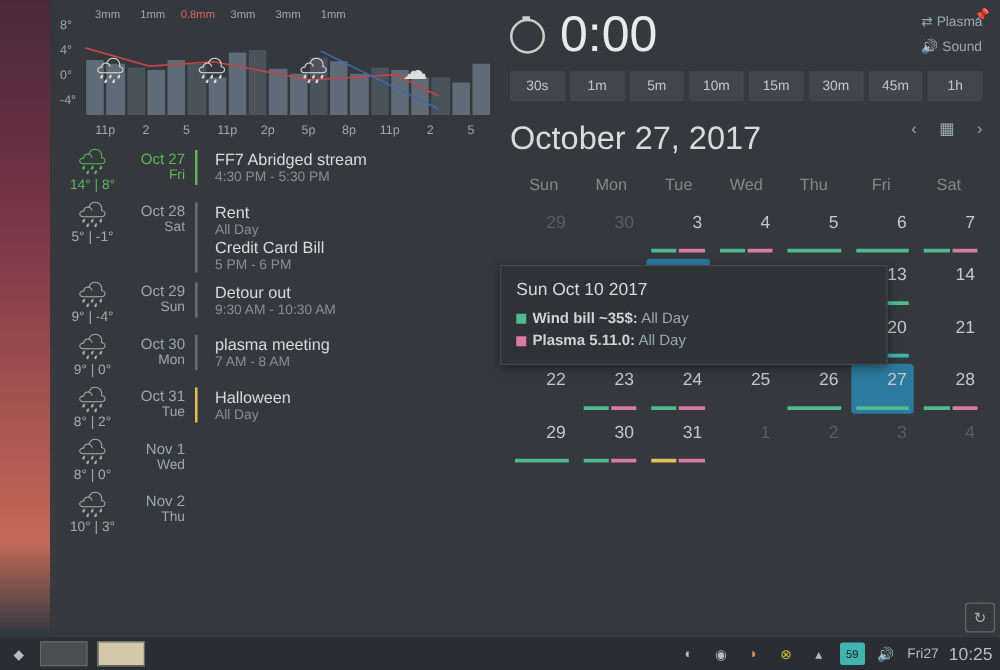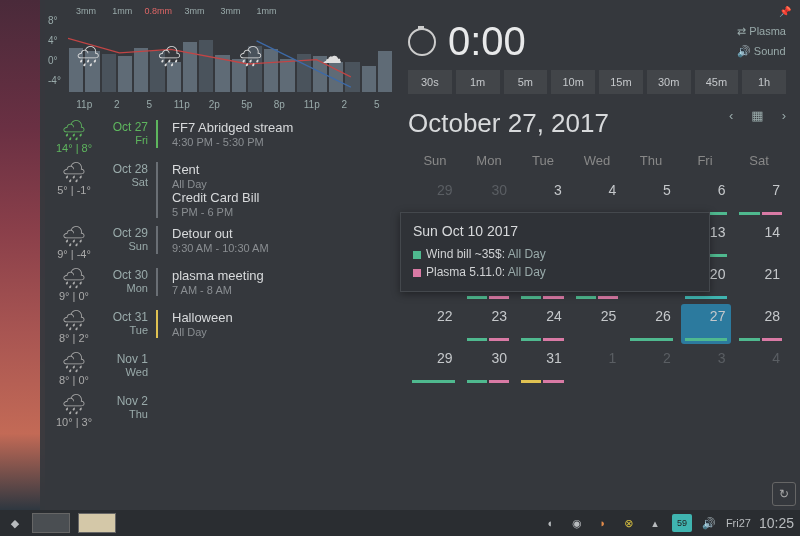--- a/index.html
+++ b/index.html
@@ -32,21 +32,21 @@
   .ag-w.grn{color:#5eb65e}
   .ag-d{width:56px;text-align:right;padding-right:8px;color:#9aa;font-size:12px}
   .ag-d .dn{font-size:11px}
   .ag-d.grn{color:#5eb65e}
   .ag-ev{flex:1;border-left:2px solid #6a6f75;padding-left:14px}
   .ag-ev.grn{border-color:#5eb65e}
   .ag-ev.yel{border-color:#e0c252}
   .ag-ev .title{color:#d8dadc;font-size:13px}
   .ag-ev .time{color:#8a8e92;font-size:11px;margin-top:1px}
   
-  .timer{display:flex;align-items:center;gap:6px;margin-top:15px}
+  .timer{display:flex;align-items:center;gap:6px;margin-top:2px}
   .timer-icon{width:28px;height:28px;border:2px solid #ccc;border-radius:50%;position:relative}
   .timer-icon::before{content:"";position:absolute;top:-4px;left:8px;width:6px;height:3px;background:#ccc}
   .timer-val{font-size:40px;font-weight:300;color:#e8e9ea;margin-left:6px}
   .timer-opts{margin-left:auto;font-size:11px;color:#9aa;line-height:1.8}
   .timer-opts div::before{content:"";display:inline-block;width:10px;margin-right:4px}
   .pin{position:absolute;top:6px;right:8px;font-size:10px;color:#888}
   .presets{display:flex;gap:4px;margin-top:6px}
   .presets button{flex:1;background:#424549;border:none;color:#c5c8cb;font-size:11px;padding:6px 0;cursor:pointer}
   .month-hdr{display:flex;align-items:flex-start;margin-top:14px}
   .month-hdr h2{font-size:26px;font-weight:400;color:#d8dadc}
@@ -57,21 +57,21 @@
   .cell{height:40px;display:flex;flex-direction:column;align-items:flex-end;padding:4px 6px;font-size:14px;color:#c5c8cb;position:relative;cursor:pointer}
   .cell.dim{color:#5a5e63}
   .cell.sel{background:#2c7a9e;border-radius:3px}
   .cell.today{background:#2c7a9e;border-radius:3px}
   .cell .marks{position:absolute;bottom:3px;left:4px;right:4px;display:flex;gap:2px}
   .cell .mk{flex:1;height:3px}
   .mk.g{background:#4fb98f}.mk.p{background:#d97aa5}.mk.y{background:#e0c252}.mk.t{background:#3fb4b0}
   .tooltip{position:absolute;top:212px;left:0;width:310px;background:#2f3237;border:1px solid #44484d;padding:10px 12px;font-size:12px;z-index:5;box-shadow:0 2px 8px rgba(0,0,0,.4)}
   .tooltip h4{font-size:14px;font-weight:400;color:#d8dadc;margin-bottom:6px}
   .tt-item{color:#9aa;padding:2px 0}
-  .tt-item b{color:#d0d2d4;font-weight:400}
+  .tt-item b{color:#d0d2d4;font-weight:700}
   .sq{display:inline-block;width:8px;height:8px;margin-right:5px;vertical-align:middle}
   .refresh-btn{position:absolute;bottom:4px;right:4px;width:24px;height:24px;border:1px solid #666;border-radius:3px;display:flex;align-items:center;justify-content:center;color:#aaa;font-size:12px;cursor:pointer}
   .taskbar{position:absolute;bottom:0;left:0;right:0;height:26px;background:#2a2d31;display:flex;align-items:center;padding:0 6px;font-size:11px;color:#b8bbbe;gap:8px}
   .taskbar .spacer{flex:1}
   .tb-icon{width:18px;text-align:center}
   .tb-app{width:38px;height:20px;background:#4a4e52;border:1px solid #666}
   .tb-app.active{background:#d4c8a8}
   .tb-date{width:20px;height:18px;background:#3fb4b0;border-radius:2px;font-size:9px;display:flex;align-items:center;justify-content:center;color:#222}
 </style>
 </head>

